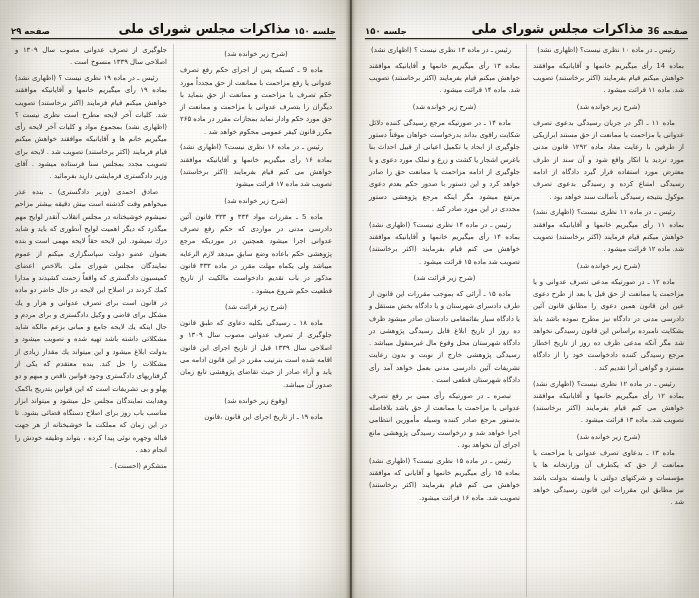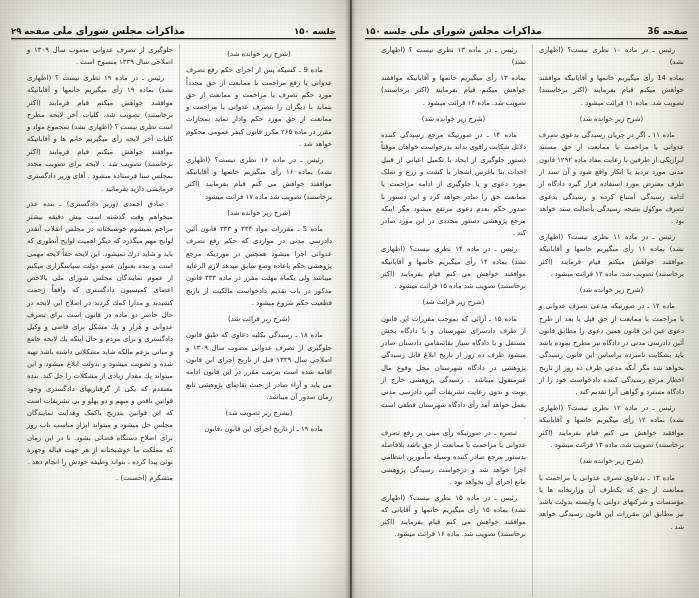--- a/index.html
+++ b/index.html
@@ -44,36 +44,36 @@
   .page{position:relative;height:100%;box-sizing:border-box;}
   .page.right{width:349px;order:1;padding:14px 9px 8px 13px;}
   .page.left{width:350px;order:2;padding:14px 12px 8px 9px;}
 
   
   .runhead{
     position:relative;display:flex;align-items:flex-end;
     height:22px;padding:0 2px 1px 2px;
   }
   .runhead .slot{flex:0 0 auto;font-size:8.5px;font-weight:bold;letter-spacing:0;}
-  .runhead .slot.mid{flex:1 1 auto;text-align:left;font-size:10px;}
+  .runhead .slot.mid{flex:1 1 auto;text-align:right;font-size:13px;}
   .runhead .slot.mid span{display:inline-block;transform:scaleX(.96);}
   .rule{
     height:0;border-top:1.6px solid #2b241a;margin:1px 2px 0 2px;
     box-shadow:0 1.2px 0 rgba(60,52,40,.35);
   }
 
   
   .cols{display:flex;height:553px;margin-top:5px;gap:0;}
   .col{
     flex:1 1 0;min-width:0;position:relative;
     padding:0 6px;
     font-size:6.9px;line-height:1.78;
     text-align:justify;text-justify:inter-word;
   }
-  .col + .col{border-right:.7px solid rgba(60,52,40,.22);margin-left:12px;}
+  .col + .col{border-right:.7px solid rgba(60,52,40,.22);}
   .para{margin:0 0 3.5px 0;}
   .para.ind{text-indent:9px;}
   .center{text-align:center;text-indent:0;margin:4px 0 4px 0;}
   .b{font-weight:normal;}
 
   
   .col{color:#191510;}
   .col .para{opacity:.93;}
 </style>
 </head>
@@ -128,21 +128,21 @@
 
       <div class="cols">
         <div class="col">
             <div class="para center">(شرح زیر خوانده شد)</div>
             <div class="para ind"><span class="b">ماده 9 ـ</span> کسیکه پس از اجرای حکم رفع تصرف عدوانی یا رفع مزاحمت با ممانعت از حق مجدداً مورد حکم تصرف یا مزاحمت و ممانعت از حق بنماید با دیگران را بتصرف عدوانی یا مزاحمت و ممانعت از حق مورد حکم وادار نماید بمجازات مقرر در ماده ۲۶۵ مکرر قانون کیفر عمومی محکوم خواهد شد .</div>
             <div class="para ind"><span class="b">رئیس ـ</span> در ماده ۱۶ نظری نیست؟ (اظهاری نشد) بماده ۱۶ رأی میگیریم خانمها و آقایانیکه موافقند خواهش می کنم قیام بفرمایند (اکثر برخاستند) تصویب شد ماده ۱۷ قرائت میشود</div>
             <div class="para center">(شرح زیر خوانده شد)</div>
             <div class="para ind"><span class="b">ماده 5 ـ</span> مقررات مواد ۳۳۴ و ۳۳۳ قانون آئین دادرسی مدنی در مواردی که حکم رفع تصرف عدوانی اجرا میشود همچنین در موردیکه مرجع پژوهشی حکم باعاده وضع سابق میدهد لازم الرعایه میباشد ولی یکماه مهلت مقرر در ماده ۳۳۳ قانون مذکور در باب تقدیم دادخواست مالکیت از تاریخ قطعیت حکم شروع میشود .</div>
             <div class="para center">(شرح زیر قرائت شد)</div>
             <div class="para ind"><span class="b">ماده ۱۸ ـ</span> رسیدگی بکلیه دعاوی که طبق قانون جلوگیری از تصرف عدوانی مصوب سال ۱۳۰۹ و اصلاحی سال ۱۳۳۹ قبل از تاریخ اجرای این قانون اقامه شده است بترتیب مقرر در این قانون ادامه می یابد و آراء صادر از حیث تقاضای پژوهشی تابع زمان صدور آن میباشد.</div>
-            <div class="para center">(بشرح زیر تصویب شد)</div>
+            <div class="para center">(وقوع زیر خوانده شد)</div>
             <div class="para ind"><span class="b">ماده ۱۹ ـ</span> از تاریخ اجرای این قانون ،قانون</div>
           </div>
         <div class="col">
             <div class="para">جلوگیری از تصرف عدوانی مصوب سال ۱۳۰۹ و اصلاحی سال ۱۳۳۹ منسوخ است .</div>
             <div class="para ind"><span class="b">رئیس ـ</span> در ماده ۱۹ نظری نیست ؟ (اظهاری نشد) بماده ۱۹ رأی میگیریم خانمها و آقایانیکه موافقند خواهش میکنم قیام فرمایند (اکثر برخاستند) تصویب شد. کلیات آخر لایحه مطرح است نظری نیست ؟ (اظهاری نشد) بمجموع مواد و کلیات آخر لایحه رأی میگیریم خانم ها و آقایانیکه موافقند خواهش میکنم قیام فرمایند (اکثر برخاستند) تصویب شد . لایحه برای تصویب مجدد بمجلس سنا فرستاده میشود . آقای وزیر دادگستری فرمایشی دارید بفرمائید .</div>
             <div class="para ind"><span class="b">صادق احمدی (وزیر دادگستری) ـ</span> بنده عذر میخواهم وقت گذشته است بیش دقیقه بیشتر مزاحم نمیشوم خوشبختانه در مجلس انقلاب آنقدر لوایح مهم میگذرد که دیگر اهمیت لوایح آنطوری که باید و شاید درك نمیشود. این لایحه حقاً لایحه مهمی است و بنده بعنوان عضو دولت سپاسگزاری میکنم از عموم نمایندگان مجلس شورای ملی بالاخص اعضای کمیسیون دادگستری که واقعاً زحمت کشیدند و مدارا کمك کردند در اصلاح این لایحه در حال حاضر دو ماده در قانون است برای تصرف عدوانی و هزار و یك مشکل برای قاضی و وکیل دادگستری و برای مردم و حال اینکه یك لایحه جامع و مبانی بزعم مالکه شاید مشکلاتی داشته باشد تهیه شده و تصویب میشود و بدولت ابلاغ میشود و این میتواند یك مقدار زیادی از مشکلات را حل کند. بنده معتقدم که یکی از گرفتاریهای دادگستری وجود قوانین ناقص و مبهم و دو پهلو و بی تشریفات است که این قوانین بتدریج باکمک وهدایت نمایندگان مجلس حل میشود و میتواند ابزار مناسب باب روز برای اصلاح دستگاه قضائی بشود. تا در این زمان که مملکت ما خوشبختانه از هر جهت قباله وجهره نوئی پیدا کرده ، بتواند وظیفه خودش را انجام دهد .</div>
             <div class="para">متشکرم (احسنت) .</div>
           </div>
       </div>
     </div>

